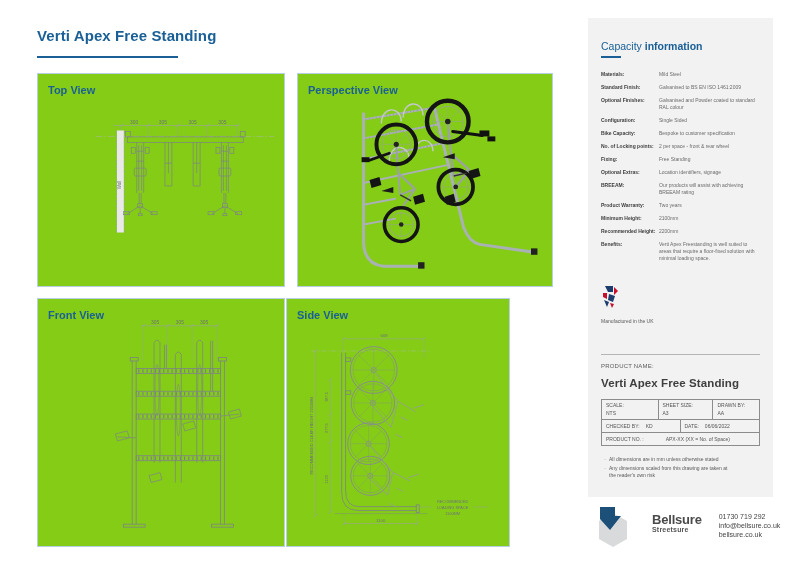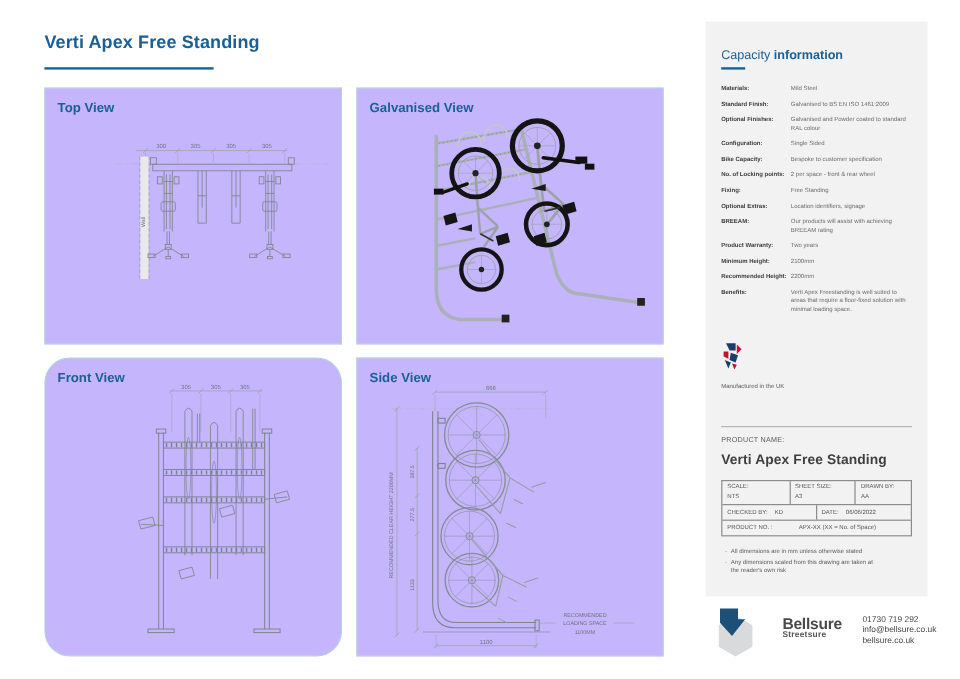--- a/index.html
+++ b/index.html
@@ -6,27 +6,27 @@
   body{
     width:800px;height:566px;position:relative;overflow:hidden;
     background:#ffffff;font-family:"Liberation Sans",sans-serif;
     -webkit-font-smoothing:antialiased;
   }
   
   .page-title{position:absolute;left:37px;top:27px;margin:0;
     font-size:15px;font-weight:bold;color:#1a6096;letter-spacing:.1px;}
   .title-rule{position:absolute;left:37px;top:56px;width:141px;height:2px;background:#1a6096;}
   
-  .panel{position:absolute;border:1px solid #b7cfe2;background:#c4b5fd;box-sizing:border-box;}
+  .panel{position:absolute;border:1px solid #b7cfe2;background:#84cc16;box-sizing:border-box;}
   .panel h2{position:absolute;left:10px;top:10px;margin:0;font-size:11px;font-weight:bold;color:#1a6096;z-index:2;}
   .panel svg{position:absolute;left:0;top:0;width:100%;height:100%;}
   #panel-top{left:37px;top:73px;width:248px;height:214px;}
   #panel-persp{left:297px;top:73px;width:256px;height:214px;}
-  #panel-front{left:37px;top:298px;width:248px;height:249px;border-radius:21px;}
-  #panel-side{left:297px;top:298px;width:256px;height:249px;}
+  #panel-front{left:37px;top:298px;width:248px;height:249px;}
+  #panel-side{left:286px;top:298px;width:224px;height:249px;}
   .dimtxt{font-size:5px;fill:#6e7478;font-family:"Liberation Sans",sans-serif;}
   .dimtxt-sm{font-size:4.5px;fill:#6e7478;font-family:"Liberation Sans",sans-serif;}
   
   .sidebar{position:absolute;left:588px;top:18px;width:185px;height:479px;
     background:#f2f2f2;box-sizing:border-box;padding:12px 13px;}
   .tech-heading{margin:10px 0 4px 0;font-size:10.5px;font-weight:normal;color:#1a6096;}
   .tech-heading b{font-weight:bold;}
   .tech-rule{width:20px;height:2px;background:#1a6096;margin:0 0 13px 0;}
   .spec-row{display:flex;margin-bottom:6px;font-size:5px;line-height:7px;}
   .spec-label{flex:none;width:58px;font-weight:bold;color:#3d3d3d;}
@@ -119,21 +119,21 @@
       <rect x="186" y="131" width="5" height="4"></rect>
       <path d="M188.5,133 L175.5,141 M188.5,133 L201.5,141 M188.5,135 L188.5,141"></path>
       <rect x="171.5" y="139" width="6" height="3"></rect>
         <rect x="199.5" y="139" width="6" height="3"></rect>
         <rect x="186.5" y="141" width="4" height="2"></rect>
     </g>
   </svg>
 </section>
 
 <section class="panel" id="panel-persp">
-  <h2>Galvanised View</h2>
+  <h2>Perspective View</h2>
   <svg viewBox="0 0 256 214">
 
     <g stroke="#aab1b6" fill="none" stroke-linecap="round">
       <path d="M66,40 L66,168 Q66,192 86,194 L124,194" stroke-width="3"></path>
       <path d="M137,32 L167,155 Q173,170 183,172 L238,180" stroke-width="3"></path>
       <line x1="66" y1="46" x2="137" y2="34" stroke-width="2"></line>
       <line x1="66" y1="65" x2="141" y2="51" stroke-width="2"></line>
       <line x1="66" y1="86" x2="146" y2="70" stroke-width="2"></line>
       <line x1="66" y1="110" x2="150" y2="92" stroke-width="2"></line>
       <line x1="66" y1="132" x2="98" y2="126" stroke-width="2"></line>

